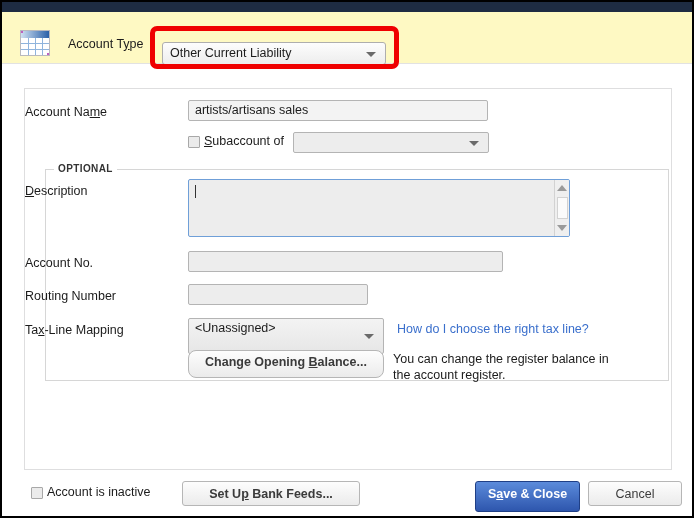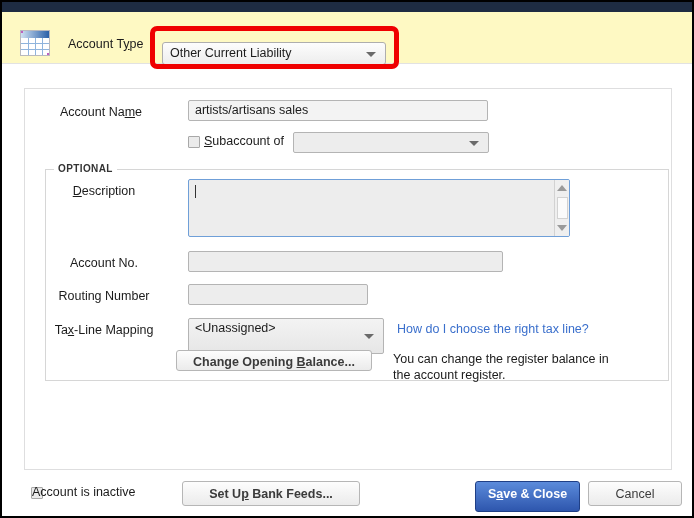--- a/index.html
+++ b/index.html
@@ -110,21 +110,21 @@
     left: 22px; top: 86px;
     width: 648px; height: 382px;
     border: 1px solid #dededf;
     box-sizing: border-box;
     background: #ffffff;
   }
   .flabel {
     position: absolute;
     font-size: 12.5px;
     color: #1b1b1b;
-    text-align: center;
+    text-align: left;
     white-space: nowrap;
   }
   u.mn { text-decoration: underline; }
 
   .tbox {
     position: absolute;
     box-sizing: border-box;
     background: #ededed;
     border: 1px solid #b4b4b4;
     border-radius: 2px;
@@ -337,30 +337,30 @@
 
     <div class="flabel" style="left:0px; top:234px; width:158px;"><span>Ta</span><u class="mn">x</u><span>-Line Mapping</span></div>
 
     <div class="combo" style="left:163px; top:229px; width:196px; height:36px;">
       <span>&lt;Unassigned&gt;</span>
       <span class="caret"></span>
     </div>
 
     <div class="link" style="left:372px; top:233px;">How do I choose the right tax line?</div>
 
-    <div class="btn" style="left:151px; top:261px; width:196px; height:21px; line-height:23px;"><span>Change Opening </span><u class="mn">B</u><span>alance...</span></div>
+    <div class="btn" style="left:163px; top:261px; width:196px; height:28px; line-height:23px;border-radius:8px;"><span>Change Opening </span><u class="mn">B</u><span>alance...</span></div>
 
     <div class="note" style="left:368px; top:262px;">You can change the register balance in the account register.</div>
 
   </div>
 
   <div class="footer">
 
     <div class="chk" style="left:29px; top:17px;"></div>
-    <div class="lbl-inactive" style="left:30px; top:15px;">Account is inactive</div>
+    <div class="lbl-inactive" style="left:45px; top:15px;">Account is inactive</div>
 
     <div class="btn" style="left:180px; top:11px; width:178px; height:25px; line-height:24px;"><span>Set U</span><u class="mn">p</u><span> Bank Feeds...</span></div>
 
     <div class="btn-primary" style="left:473px; top:11px; width:105px; height:31px; line-height:24px;"><span>S</span><u class="mn">a</u><span>ve &amp; Close</span></div>
 
     <div class="btn" style="left:586px; top:11px; width:94px; height:25px; line-height:24px; font-weight:normal;">Cancel</div>
   </div>
 
 </div>
 

